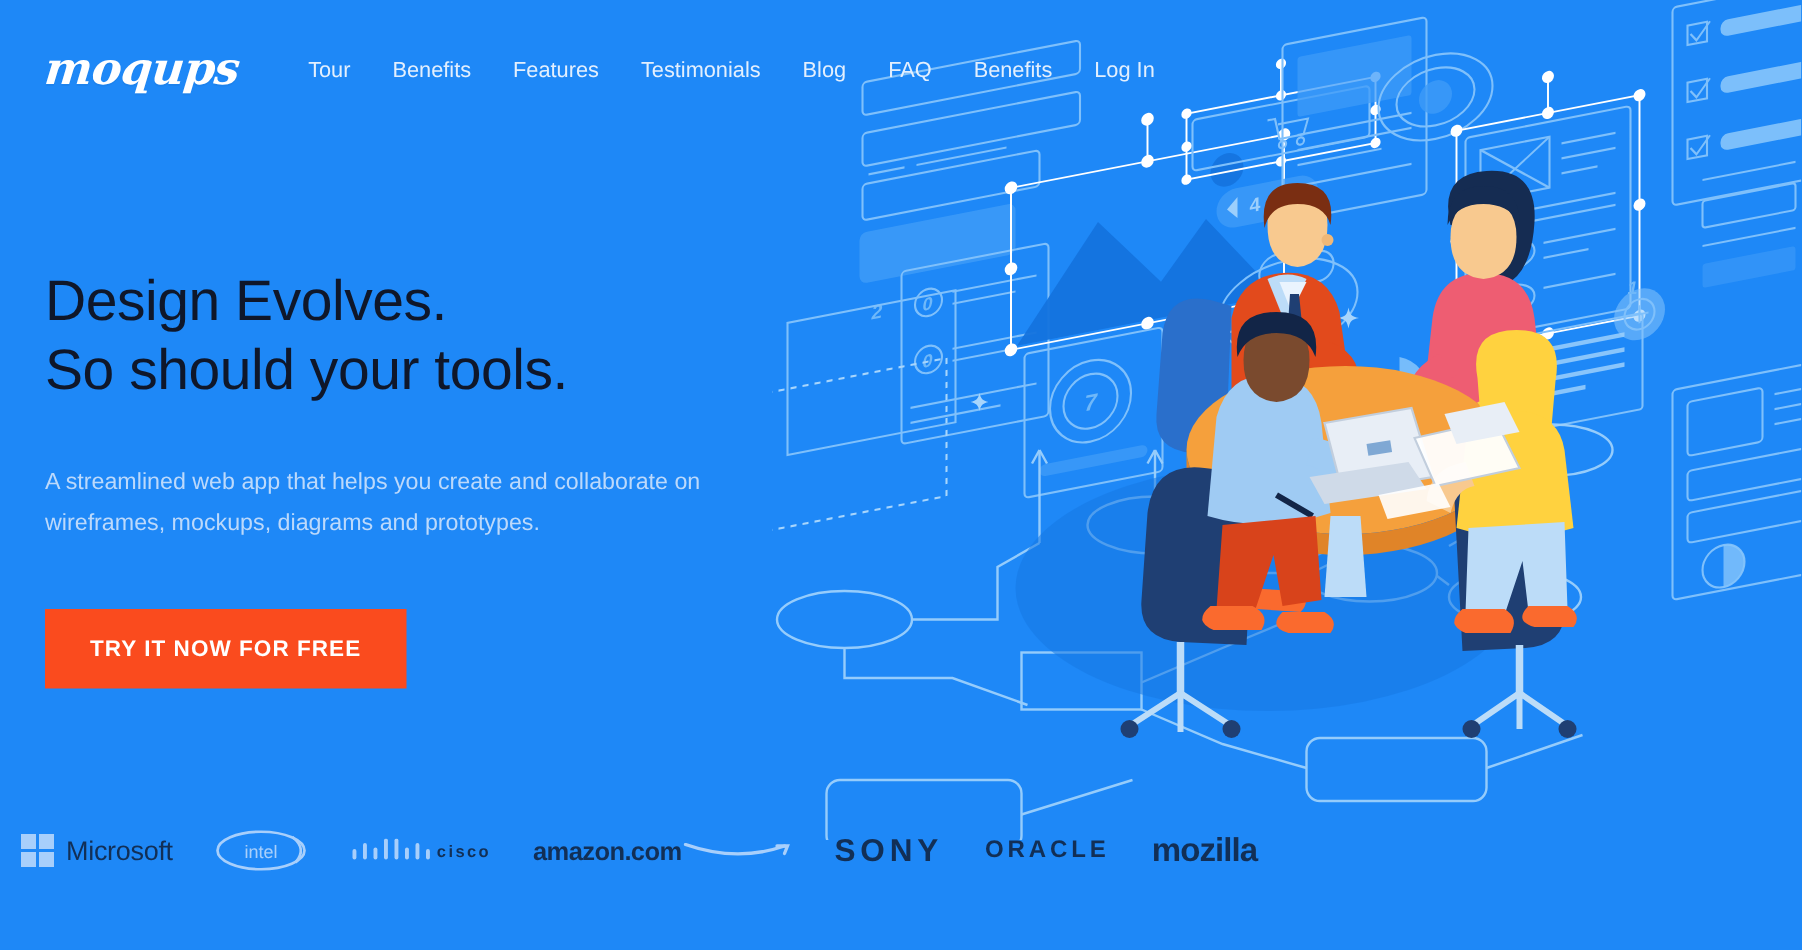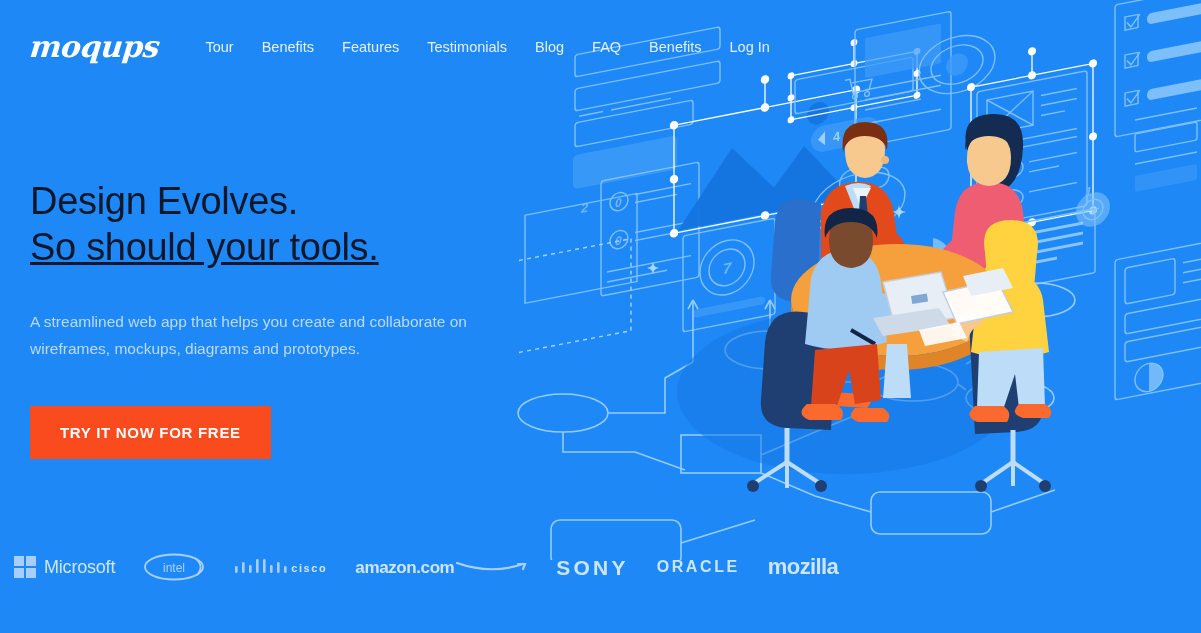--- a/index.html
+++ b/index.html
@@ -37,21 +37,21 @@
     color:#EAF3FE; text-decoration:none; font-size:14.5px; font-weight:400;
     padding:6px 14px; display:inline-block; white-space:nowrap; opacity:.97;
   }
 
   
   .hero { position:absolute; left:30px; top:178px; width:520px; z-index:15; }
   .hero h1 {
     color:#0f172a; font-size:38px; line-height:46px; font-weight:400;
     letter-spacing:-0.3px; white-space:nowrap;
   }
-  .hero h1 .l2 { display:block;text-decoration:underline; }
+  .hero h1 .l2 { display:block; }
   .hero p {
     margin-top:38px; color:#BCD9FB; font-size:15.5px; line-height:27px;
     font-weight:400; max-width:470px;
   }
   .cta {
     display:inline-block; margin-top:44px;
     background:#FA4B1E; color:#ffffff;
     font-size:15px; font-weight:700; letter-spacing:0.7px;
     padding:19px 30px; border:none; cursor:pointer;
     text-decoration:none; line-height:1;
@@ -63,21 +63,21 @@
     display:flex; align-items:center; z-index:15;
   }
   .proof-text {
     color:#AFD3FB; font-size:15px; margin-left:144px; margin-right:34px;
     white-space:nowrap;
   }
   .logos { display:flex; align-items:center; gap:0px; }
   .brand { display:flex; align-items:center; opacity:.78; margin:0 14px; }
   .brand svg { display:block; }
   .brand-word {
-    color:#ffffff; font-weight:700; white-space:nowrap; line-height:1;
+    color:#0f172a; font-weight:700; white-space:nowrap; line-height:1;
   }
   .ms-word   { font-size:18px; font-weight:400; letter-spacing:-0.2px; }
   .sony-word { font-size:21px; letter-spacing:3.2px; }
   .oracle-word { font-size:16px; letter-spacing:2.6px; }
   .moz-word  { font-size:22px; font-weight:700; letter-spacing:-0.6px; }
   .amz-word  { font-size:17px; font-weight:700; letter-spacing:-0.4px; }
   .cisco-word{ font-size:11px; font-weight:700; letter-spacing:1.6px; }
 </style>
 </head>
 <body>

